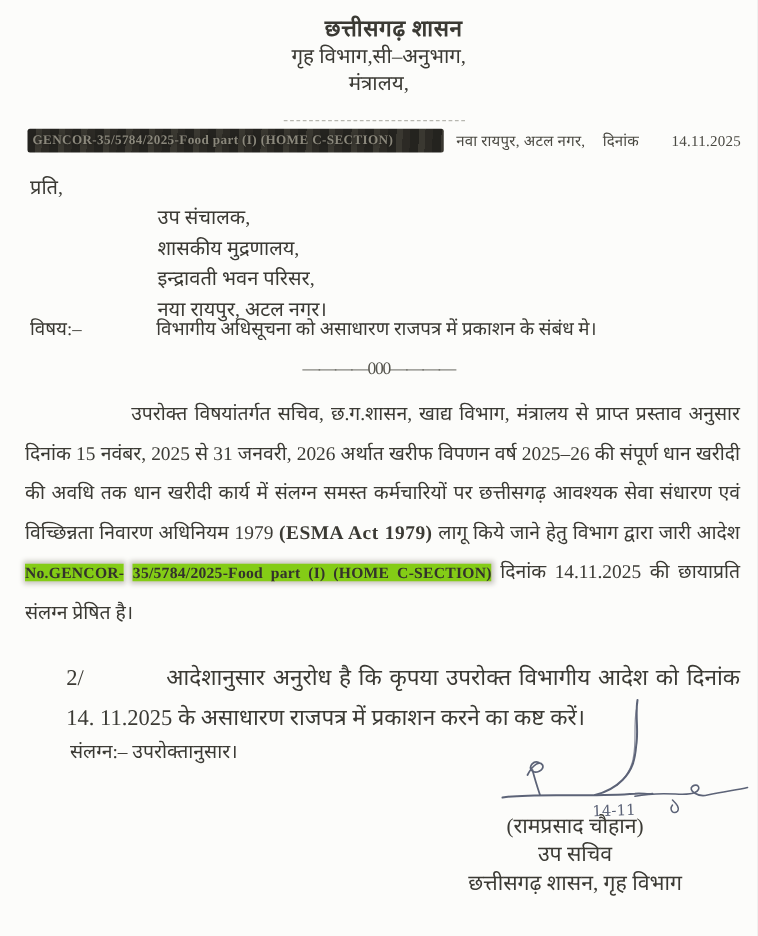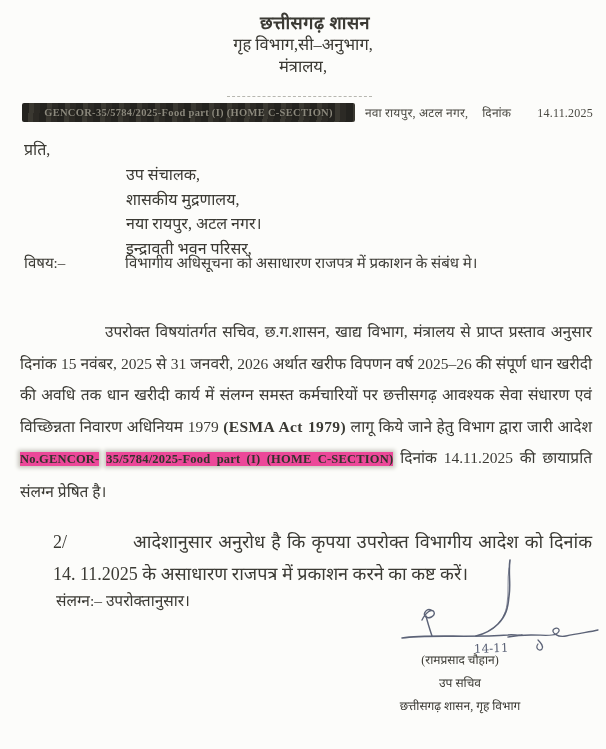--- a/index.html
+++ b/index.html
@@ -22,54 +22,53 @@
   .redaction{
     display:inline-block;vertical-align:middle;
     width:333px;height:19px;line-height:19px;
     background:repeating-linear-gradient(93deg,#24231f 0 7px,#3a3831 7px 12px,#2c2a25 12px 18px);
     border-radius:2px;
     color:#8b887c;font-weight:bold;font-size:10.5px;
     overflow:hidden;text-overflow:clip;
     padding:0 4px;box-sizing:border-box;
     letter-spacing:.3px;
     text-shadow:0 0 2px #1e1d1a;
-    text-align:center;
   }
   .place-date{display:inline-block;vertical-align:middle;margin-left:10px;letter-spacing:.2px;}
   .place-date .gap1{display:inline-block;width:14px;}
   .place-date .gap2{display:inline-block;width:26px;}
   
   .salutation{position:absolute;top:138px;left:24px;font-size:16px;}
   .address{position:absolute;top:163px;left:126px;font-size:16px;line-height:24.5px;}
   
   .subject{position:absolute;top:252px;left:24px;right:20px;font-size:15px;display:flex;}
   .subject .label{width:101px;flex:none;}
   .divider{position:absolute;top:288px;left:0;width:100%;font-size:14px;letter-spacing:-1px;color:#55544d;}
   
   .para1{
     position:absolute;top:316px;left:20px;right:14px;
     font-size:15.5px;line-height:31.5px;text-align:justify;
     text-indent:85px;
   }
   .latin-bold{font-weight:bold;letter-spacing:.4px;}
   .hl{
-    background:#ec4899;
+    background:#84cc16;
     box-shadow:0 0 4px 2px #c7c5bd;
     font-weight:bold;font-size:12.5px;letter-spacing:.2px;
     color:#33322c;
   }
   .para2{
     position:absolute;top:527px;left:20px;right:14px;
     font-size:18px;line-height:31.5px;text-align:justify;margin-left:33px;
   }
   .para2 .tab{display:inline-block;width:66px;}
   .enclosure{position:absolute;top:589px;left:20px;font-size:15.5px;margin-left:36px;}
   
   .sig-svg{position:absolute;top:558px;left:388px;}
-  .sig-block{position:absolute;top:649px;left:328px;width:264px;text-align:center;font-size:12px;line-height:23px;}
+  .sig-block{position:absolute;top:649px;left:328px;width:264px;text-align:center;font-size:17px;line-height:23px;}
 </style>
 </head>
 <body>
 
 <div class="page">
 
   <div class="header center">
     <div class="org">छत्तीसगढ़ शासन</div>
     <div>गृह विभाग,सी–अनुभाग,</div>
     <div>मंत्रालय,</div>
@@ -77,29 +76,30 @@
 
   <div class="ref-row">
     <span class="dotted-line"></span>
     <span class="redaction">GENCOR-35/5784/2025-Food part (I) (HOME C-SECTION)</span><span class="place-date"><span>नवा रायपुर, अटल नगर,</span><span class="gap1"></span><span>दिनांक</span><span class="gap2"></span><span>14.11.2025</span></span>
   </div>
 
   <div class="salutation">प्रति,</div>
   <div class="address">
     <div>उप संचालक,</div>
     <div>शासकीय मुद्रणालय,</div>
+    <div>इन्द्रावती भवन परिसर,</div>
     <div>नया रायपुर, अटल नगर।</div>
-    <div>इन्द्रावती भवन परिसर,</div>
   </div>
 
   <div class="subject">
     <span class="label">विषय:–</span>
     <span>विभागीय अधिसूचना को असाधारण राजपत्र में प्रकाशन के संबंध मे।</span>
   </div>
 
+  <div class="divider center">————000————</div>
 
   <div class="para1"><span>उपरोक्त विषयांतर्गत सचिव, छ.ग.शासन, खाद्य विभाग, मंत्रालय से प्राप्त प्रस्ताव अनुसार दिनांक 15 नवंबर, 2025 से 31 जनवरी, 2026 अर्थात खरीफ विपणन वर्ष 2025–26 की संपूर्ण धान खरीदी की अवधि तक धान खरीदी कार्य में संलग्न समस्त कर्मचारियों पर छत्तीसगढ़ आवश्यक सेवा संधारण एवं विच्छिन्नता निवारण अधिनियम 1979 </span><span class="latin-bold">(ESMA Act 1979)</span><span> लागू किये जाने हेतु विभाग द्वारा जारी आदेश </span><span class="hl">No.GENCOR-</span> <span class="hl">35/5784/2025-Food part (I) (HOME C-SECTION)</span><span> दिनांक 14.11.2025 की छायाप्रति संलग्न प्रेषित है।</span></div>
 
   <div class="para2"><span>2/</span><span class="tab"></span><span>आदेशानुसार अनुरोध है कि कृपया उपरोक्त विभागीय आदेश को दिनांक 14. 11.2025 के असाधारण राजपत्र में प्रकाशन करने का कष्ट करें।</span></div>
 
   <div class="enclosure">संलग्न:– उपरोक्तानुसार।</div>
 
   <svg class="sig-svg" width="212" height="104" viewBox="0 0 212 104">
     <g fill="none" stroke="#5c6377" stroke-width="1.6" stroke-linecap="round">
       <path d="M122,2 C120,14 123,26 121,38 C120,50 118,58 110,66 C104,72 96,76 88,78"></path>

